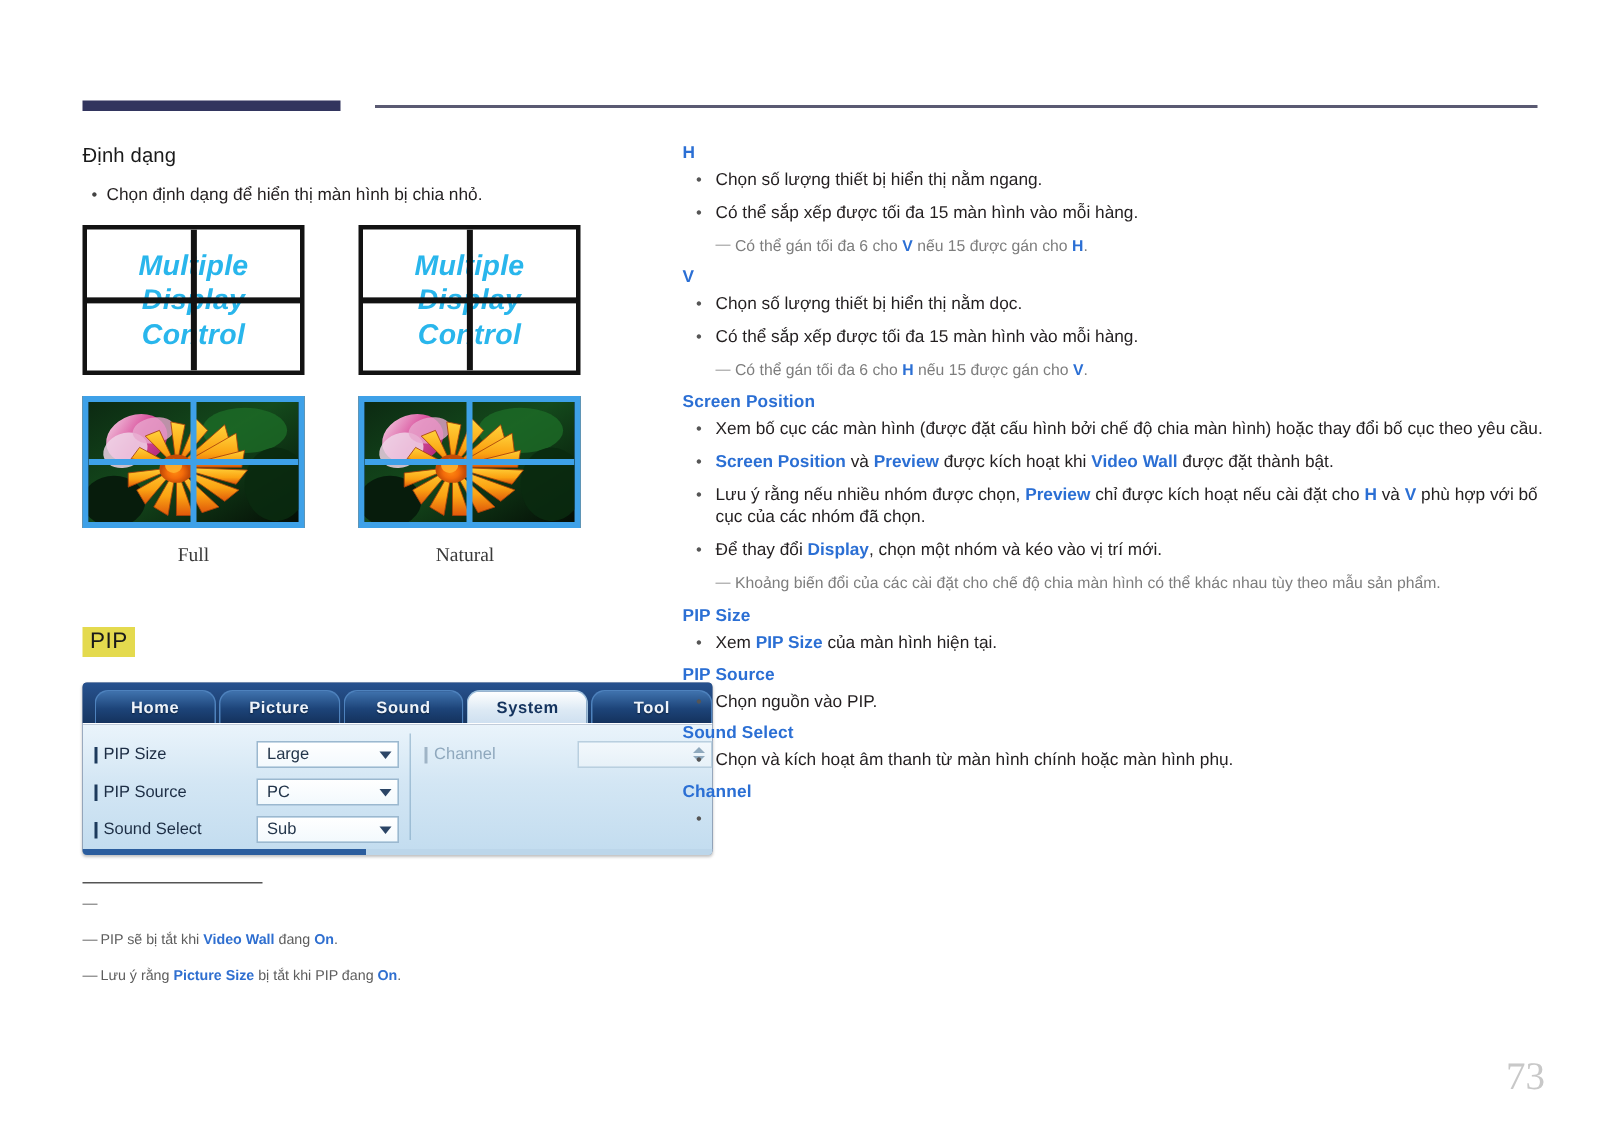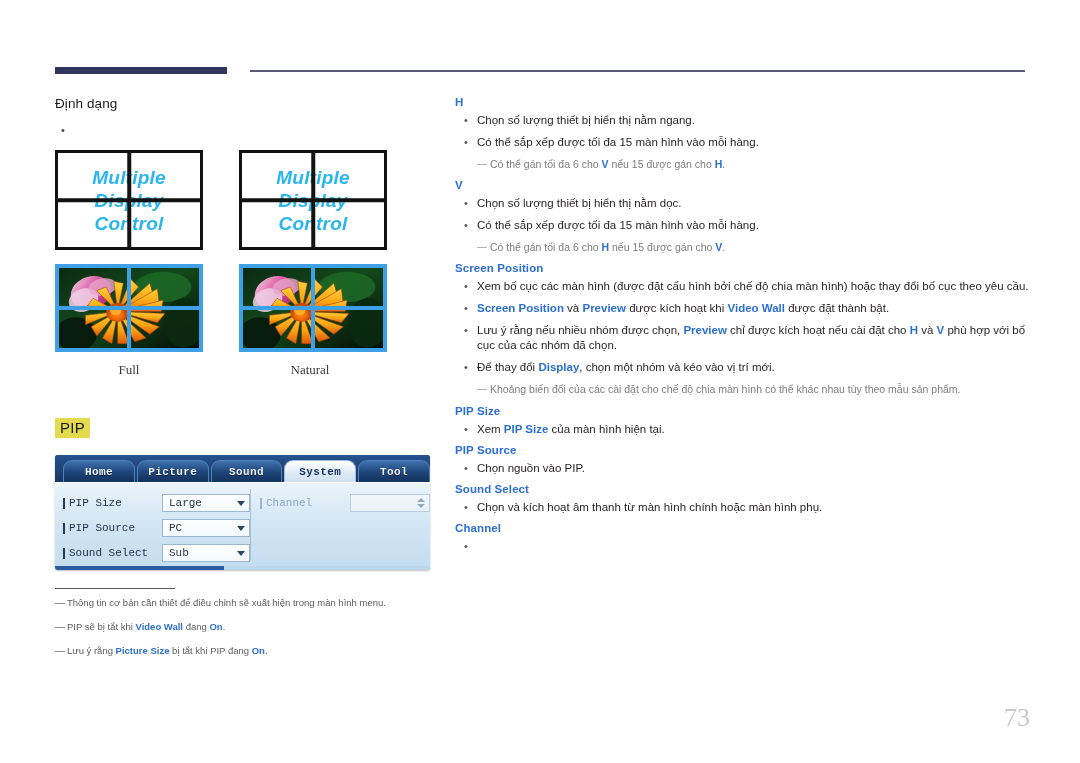--- a/index.html
+++ b/index.html
@@ -97,26 +97,25 @@
   .pip-head {
     position: absolute; left: 55px; top: 418px;
     font-size: 15px; font-weight: normal; color: #1a1a1a;
     background: #e4da4e; padding: 1px 5px 2px 5px;
     letter-spacing: .3px;
   }
 
   
   .osd {
     position: absolute; left: 55px; top: 455px;
-    width: 375px; height: 115px;
+    width: 420px; height: 115px;
     background: linear-gradient(180deg,#1c3f74 0%, #17355f 100%);
     border-radius: 3px;
     padding: 0; overflow: hidden;
     box-shadow: 0 1px 2px rgba(0,0,0,.25);
-    font-family: Liberation Mono, monospace;
   }
   .osd-tabs {
     display: flex; height: 27px; align-items: flex-end;
     padding-left: 8px; gap: 2px;
     background: linear-gradient(180deg,#27528f 0%, #173661 100%);
   }
   .osd-tab {
     flex: 1 1 0; height: 22px;
     display: flex; align-items: center; justify-content: center;
     color: #eef4fb; font-size: 11px; font-weight: bold;
@@ -240,20 +239,21 @@
 
 <div class="page">
 
   <div class="hdr-thick"></div>
   <div class="hdr-thin"></div>
 
   <div class="left-col">
     <div class="h-format">Định dạng</div>
     <div class="bullet-row">
       <span class="bullet-dot">•</span>
+      <span class="bullet-txt">Chọn định dạng để hiển thị màn hình bị chia nhỏ.</span>
     </div>
   </div>
 
   <div class="vw-wrap">
     <div class="vw-row">
       <div class="mon-text">
         <span class="mdc-label">Multiple
 Display
 Control</span>
         <span class="vline"></span>
@@ -425,21 +425,20 @@
         </div>
       </div>
       <div class="osd-foot"></div>
     </div>
   </div>
 
   <div class="fn-rule"></div>
   <div class="fn-wrap">
     <div class="fn-row">
       <span class="fn-dash">―</span>
-      <span class="fn-txt">Thông tin cơ bản cần thiết để điều chỉnh sẽ xuất hiện trong màn hình menu.</span>
     </div>
     <div class="fn-row">
       <span class="fn-dash">―</span>
       <span class="fn-txt"><span>PIP sẽ bị tắt khi </span><b>Video Wall</b><span> đang </span><b>On</b><span>.</span></span>
     </div>
     <div class="fn-row">
       <span class="fn-dash">―</span>
       <span class="fn-txt"><span>Lưu ý rằng </span><b>Picture Size</b><span> bị tắt khi PIP đang </span><b>On</b><span>.</span></span>
     </div>
   </div>

